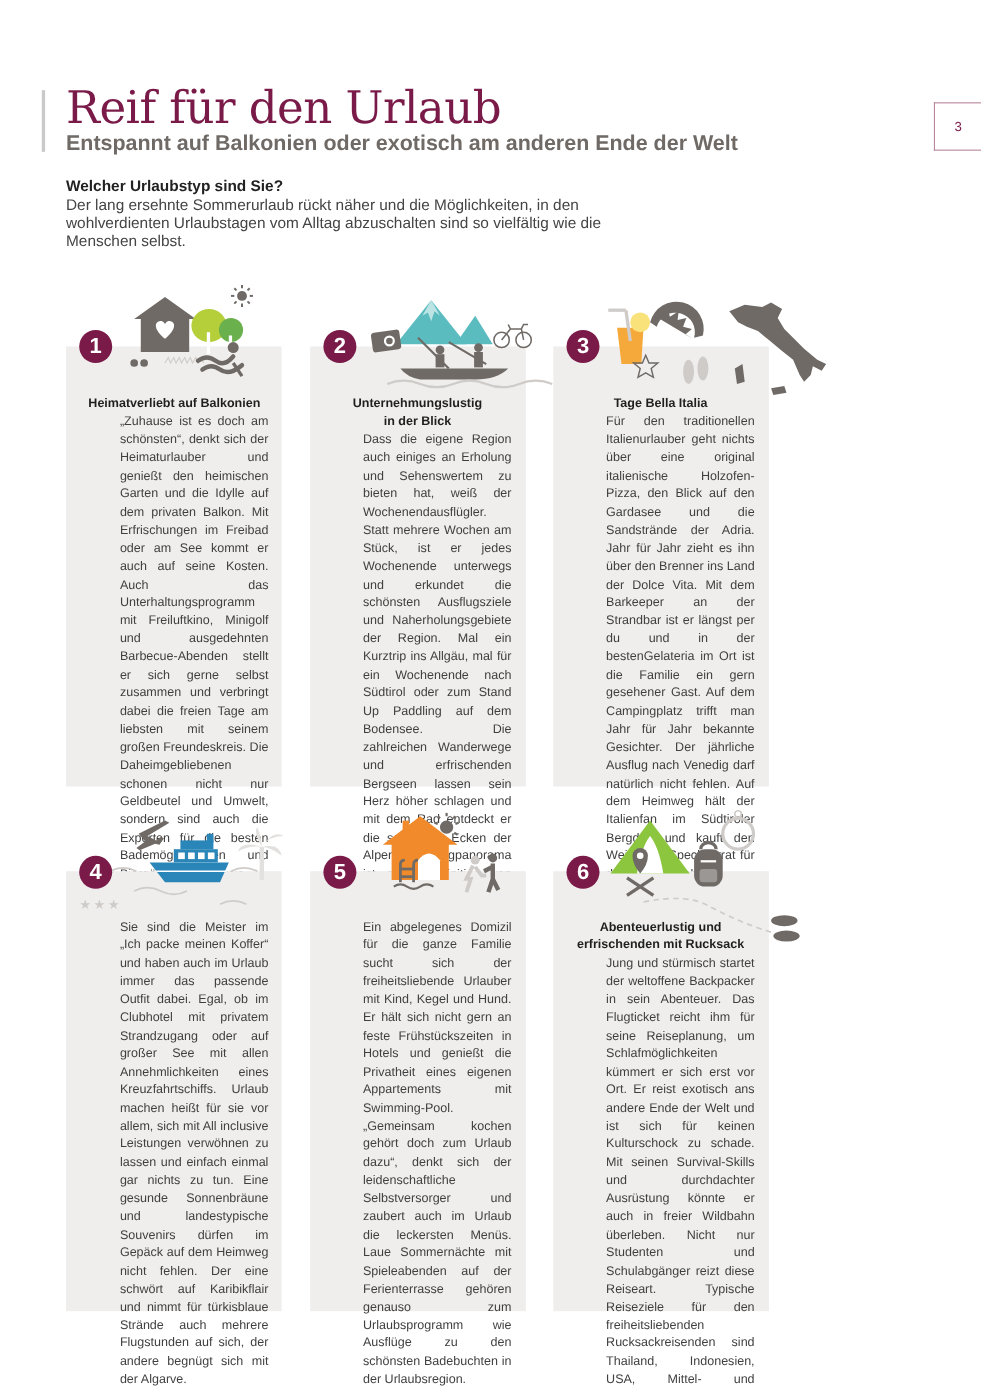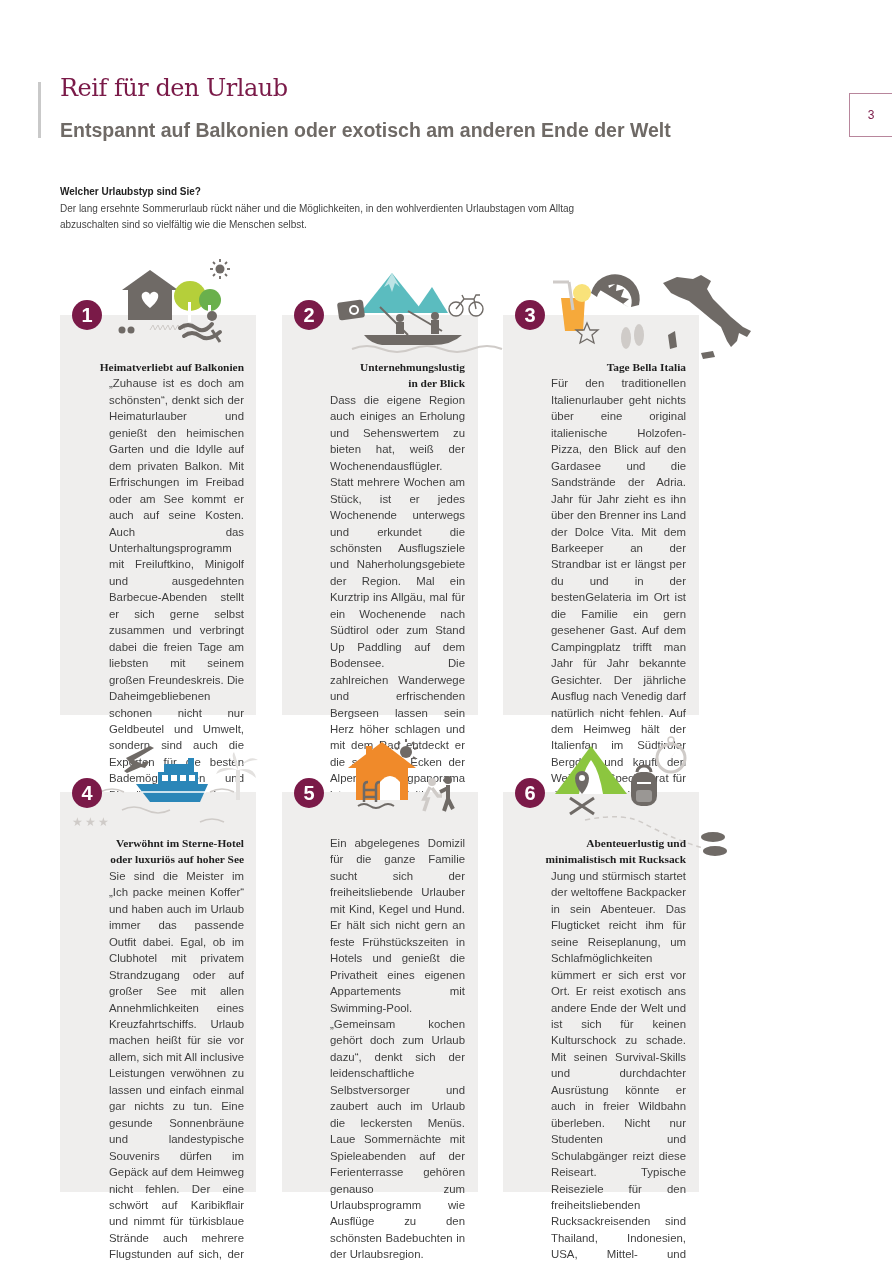--- a/index.html
+++ b/index.html
@@ -1,31 +1,31 @@
 <!DOCTYPE html>
 <html><head>
 <meta charset="utf-8">
 <style>
   * { box-sizing: border-box; margin: 0; padding: 0; }
   html, body { width: 892px; height: 1262px; background: #ffffff; overflow: hidden; }
   body { position: relative; font-family: "DejaVu Sans", "Liberation Sans", sans-serif; color: #3b3b3b; }
 
   .title-bar { position: absolute; left: 38px; top: 82px; width: 3px; height: 56px; background: #c9c9c9; }
-  .page-title { position: absolute; left: 60px; top: 74px; font-family: "DejaVu Serif", "Liberation Serif", serif; font-size: 24px; font-weight: normal; color: #7a1a48; letter-spacing: -0.5px; white-space: nowrap; }
+  .page-title { position: absolute; left: 60px; top: 74px; font-family: "DejaVu Serif", "Liberation Serif", serif; font-size: 41px; font-weight: normal; color: #7a1a48; letter-spacing: -0.5px; white-space: nowrap; }
   .page-subtitle { position: absolute; left: 60px; top: 119px; font-family: "Liberation Sans", sans-serif; font-size: 19.5px; font-weight: bold; color: #6f6a66; white-space: nowrap; }
   .page-number { position: absolute; left: 849px; top: 93px; width: 43px; height: 44px; border: 1px solid #b8869c; border-right: none; display: flex; align-items: center; justify-content: center; font-family: "Liberation Sans", sans-serif; font-size: 12px; color: #7a1a48; }
 
-  .intro { position: absolute; left: 60px; top: 184px; width: 520px; font-family: "Liberation Sans", sans-serif; font-size: 10px; line-height: 16.5px; color: #444; }
+  .intro { position: absolute; left: 60px; top: 161px; width: 520px; font-family: "Liberation Sans", sans-serif; font-size: 14px; line-height: 16.5px; color: #444; }
   .intro-heading { font-weight: bold; color: #222; }
 
   .card { position: absolute; width: 196px; background: #efeeed; }
   .card-art { position: absolute; width: 230px; height: 110px; }
   .badge { position: absolute; width: 30px; height: 30px; border-radius: 50%; background: #7a1a48; color: #fff; font-family: "Liberation Sans", sans-serif; font-weight: bold; font-size: 20px; display: flex; align-items: center; justify-content: center; }
   .card-text { position: absolute; left: 13px; width: 171px; font-family: "Liberation Sans", sans-serif; font-size: 11.4px; line-height: 16.45px; color: #3f3f3f; text-align: justify; hyphens: manual; }
-  .card-title { font-weight: bold; color: #1f1f1f; text-align: right; white-space: pre-line; font-family: Liberation Serif, serif; }
+  .card-title { font-weight: bold; color: #1f1f1f; text-align: center; white-space: pre-line; }
   .card-body { text-align: justify; margin-left: 36px; }
 
   svg { display: block; overflow: visible; }
 </style>
 </head>
 <body>
 
 <div class="title-bar"></div>
 <h1 class="page-title">Reif für den Urlaub</h1>
 <h2 class="page-subtitle">Entspannt auf Balkonien oder exotisch am anderen Ende der Welt</h2>
@@ -170,22 +170,20 @@
     <path d="M40,62 q12,-6 24,0 M150,62 q12,-6 24,0 M62,80 q12,-6 24,0 t24,0 M140,92 q12,-6 24,0" stroke="#cfcbc8" stroke-width="1.5" fill="none"></path>
     <g fill="#cfcbc8" font-size="12">
       <text x="12" y="96">★</text>
         <text x="25" y="96">★</text>
         <text x="38" y="96">★</text>
     </g>
   </svg>
 </div>
 <div class="badge" style="left:72px; top:778px;">4</div>
 <div class="card-text" style="left:73px; top:835px;">
-  <div class="card-title">Verwöhnt im Sterne-Hotel
-oder luxuriös auf hoher See</div>
   <div class="card-body">Sie sind die Meister im „Ich packe meinen Koffer“ und haben auch im Urlaub immer das passende Outfit dabei. Egal, ob im Clubhotel mit privatem Strandzugang oder auf großer See mit allen Annehmlichkeiten eines Kreuzfahrtschiffs. Urlaub machen heißt für sie vor allem, sich mit All inclusive Leistungen verwöhnen zu lassen und einfach einmal gar nichts zu tun. Eine gesunde Sonnenbräune und landestypische Souvenirs dürfen im Gepäck auf dem Heimweg nicht fehlen. Der eine schwört auf Karibikflair und nimmt für türkisblaue Strände auch mehrere Flugstunden auf sich, der andere begnügt sich mit der Algarve.</div>
 </div>
 
 <div class="card" style="left:282px; top:792px; height:400px;"></div>
 <div class="card-art" style="left:282px; top:730px;">
   <svg width="230" height="100" viewBox="0 0 230 100">
     <g>
       <polygon points="66,38 100,12 134,38" fill="#f08a2a"></polygon>
       <rect x="74" y="36" width="52" height="34" fill="#f08a2a"></rect>
       <rect x="84" y="16" width="6" height="12" fill="#f08a2a"></rect>
@@ -247,15 +245,15 @@
     <path d="M82,90 q40,-8 60,4 q30,16 58,24" stroke="#cfcbc8" stroke-width="1.5" stroke-dasharray="5,4" fill="none"></path>
     <g fill="#6f6a66">
       <ellipse cx="210" cy="107" rx="12" ry="5"></ellipse>
         <ellipse cx="212" cy="121" rx="12" ry="5"></ellipse>
     </g>
   </svg>
 </div>
 <div class="badge" style="left:515px; top:778px;">6</div>
 <div class="card-text" style="left:515px; top:835px;">
   <div class="card-title">Abenteuerlustig und
-minimalistisch mit Rucksack</div>
+erfrischenden mit Rucksack</div>
   <div class="card-body">Jung und stürmisch startet der weltoffene Backpacker in sein Abenteuer. Das Flugticket reicht ihm für seine Reiseplanung, um Schlafmöglichkeiten kümmert er sich erst vor Ort. Er reist exotisch ans andere Ende der Welt und ist sich für keinen Kulturschock zu schade. Mit seinen Survival-Skills und durchdachter Ausrüstung könnte er auch in freier Wildbahn überleben. Nicht nur Studenten und Schulabgänger reizt diese Reiseart. Typische Reiseziele für den freiheitsliebenden Rucksackreisenden sind Thailand, Indonesien, USA, Mittel- und Südamerika, Australien und Neuseeland.</div>
 </div>
 
 </body></html>

